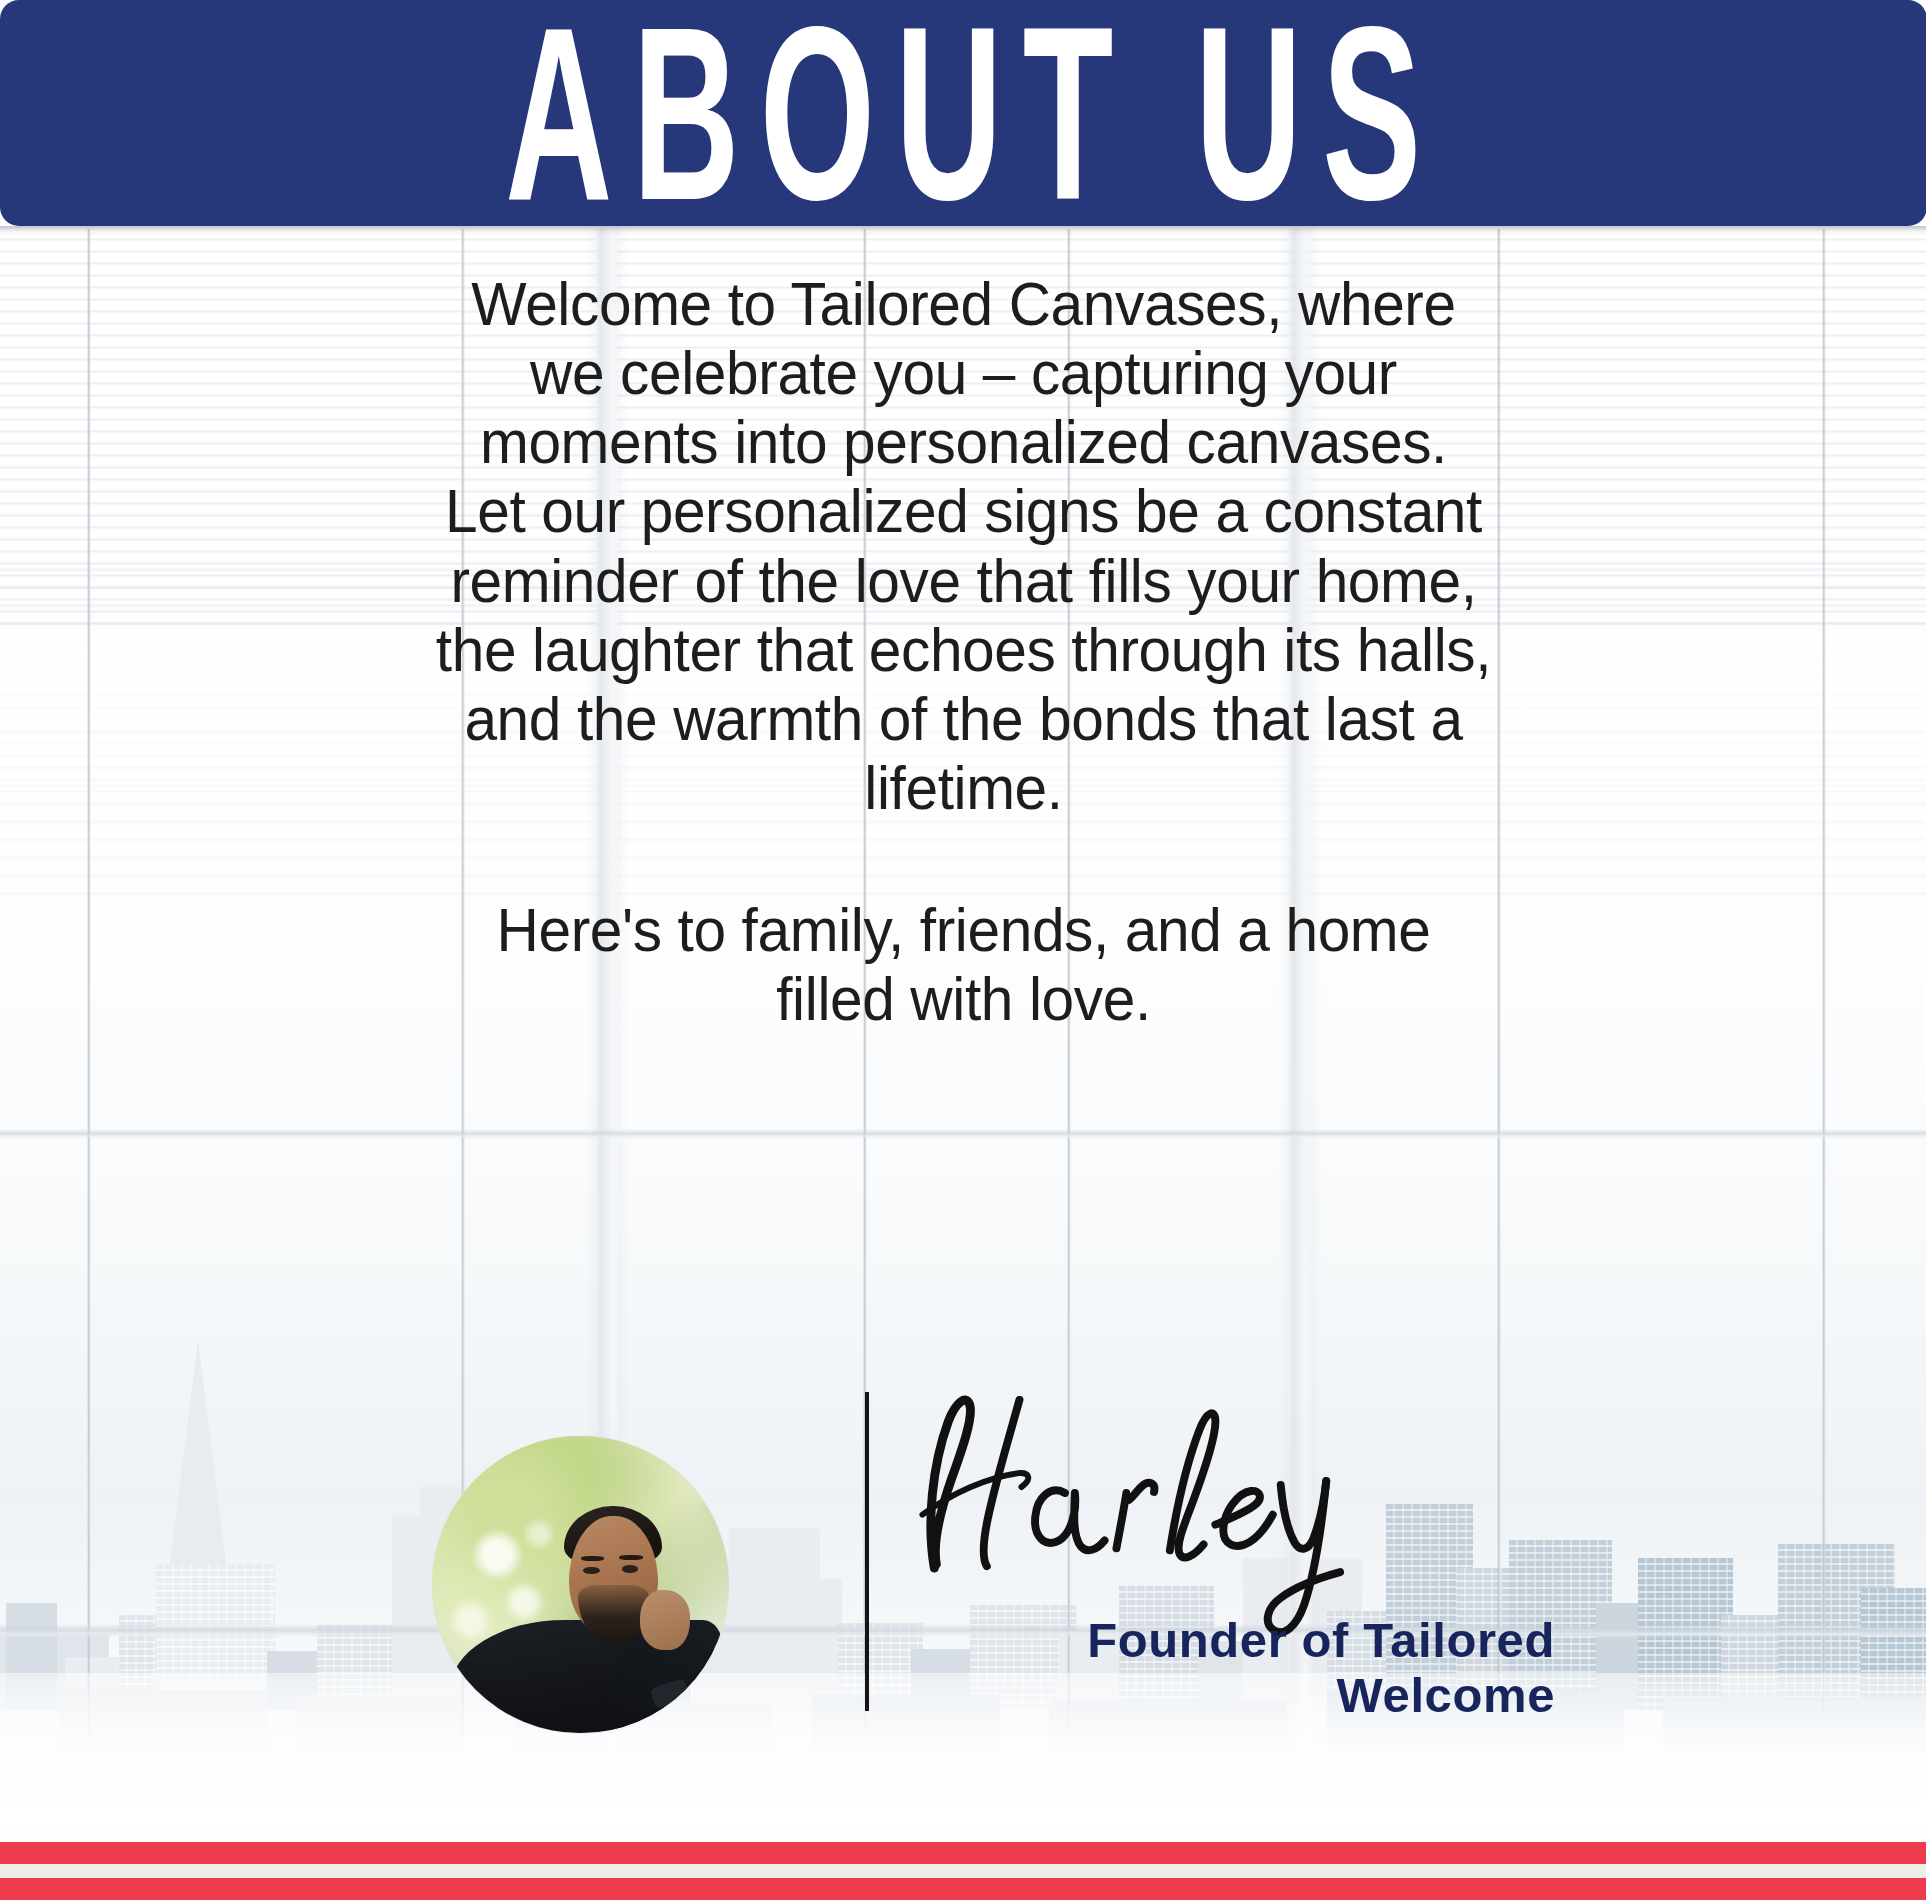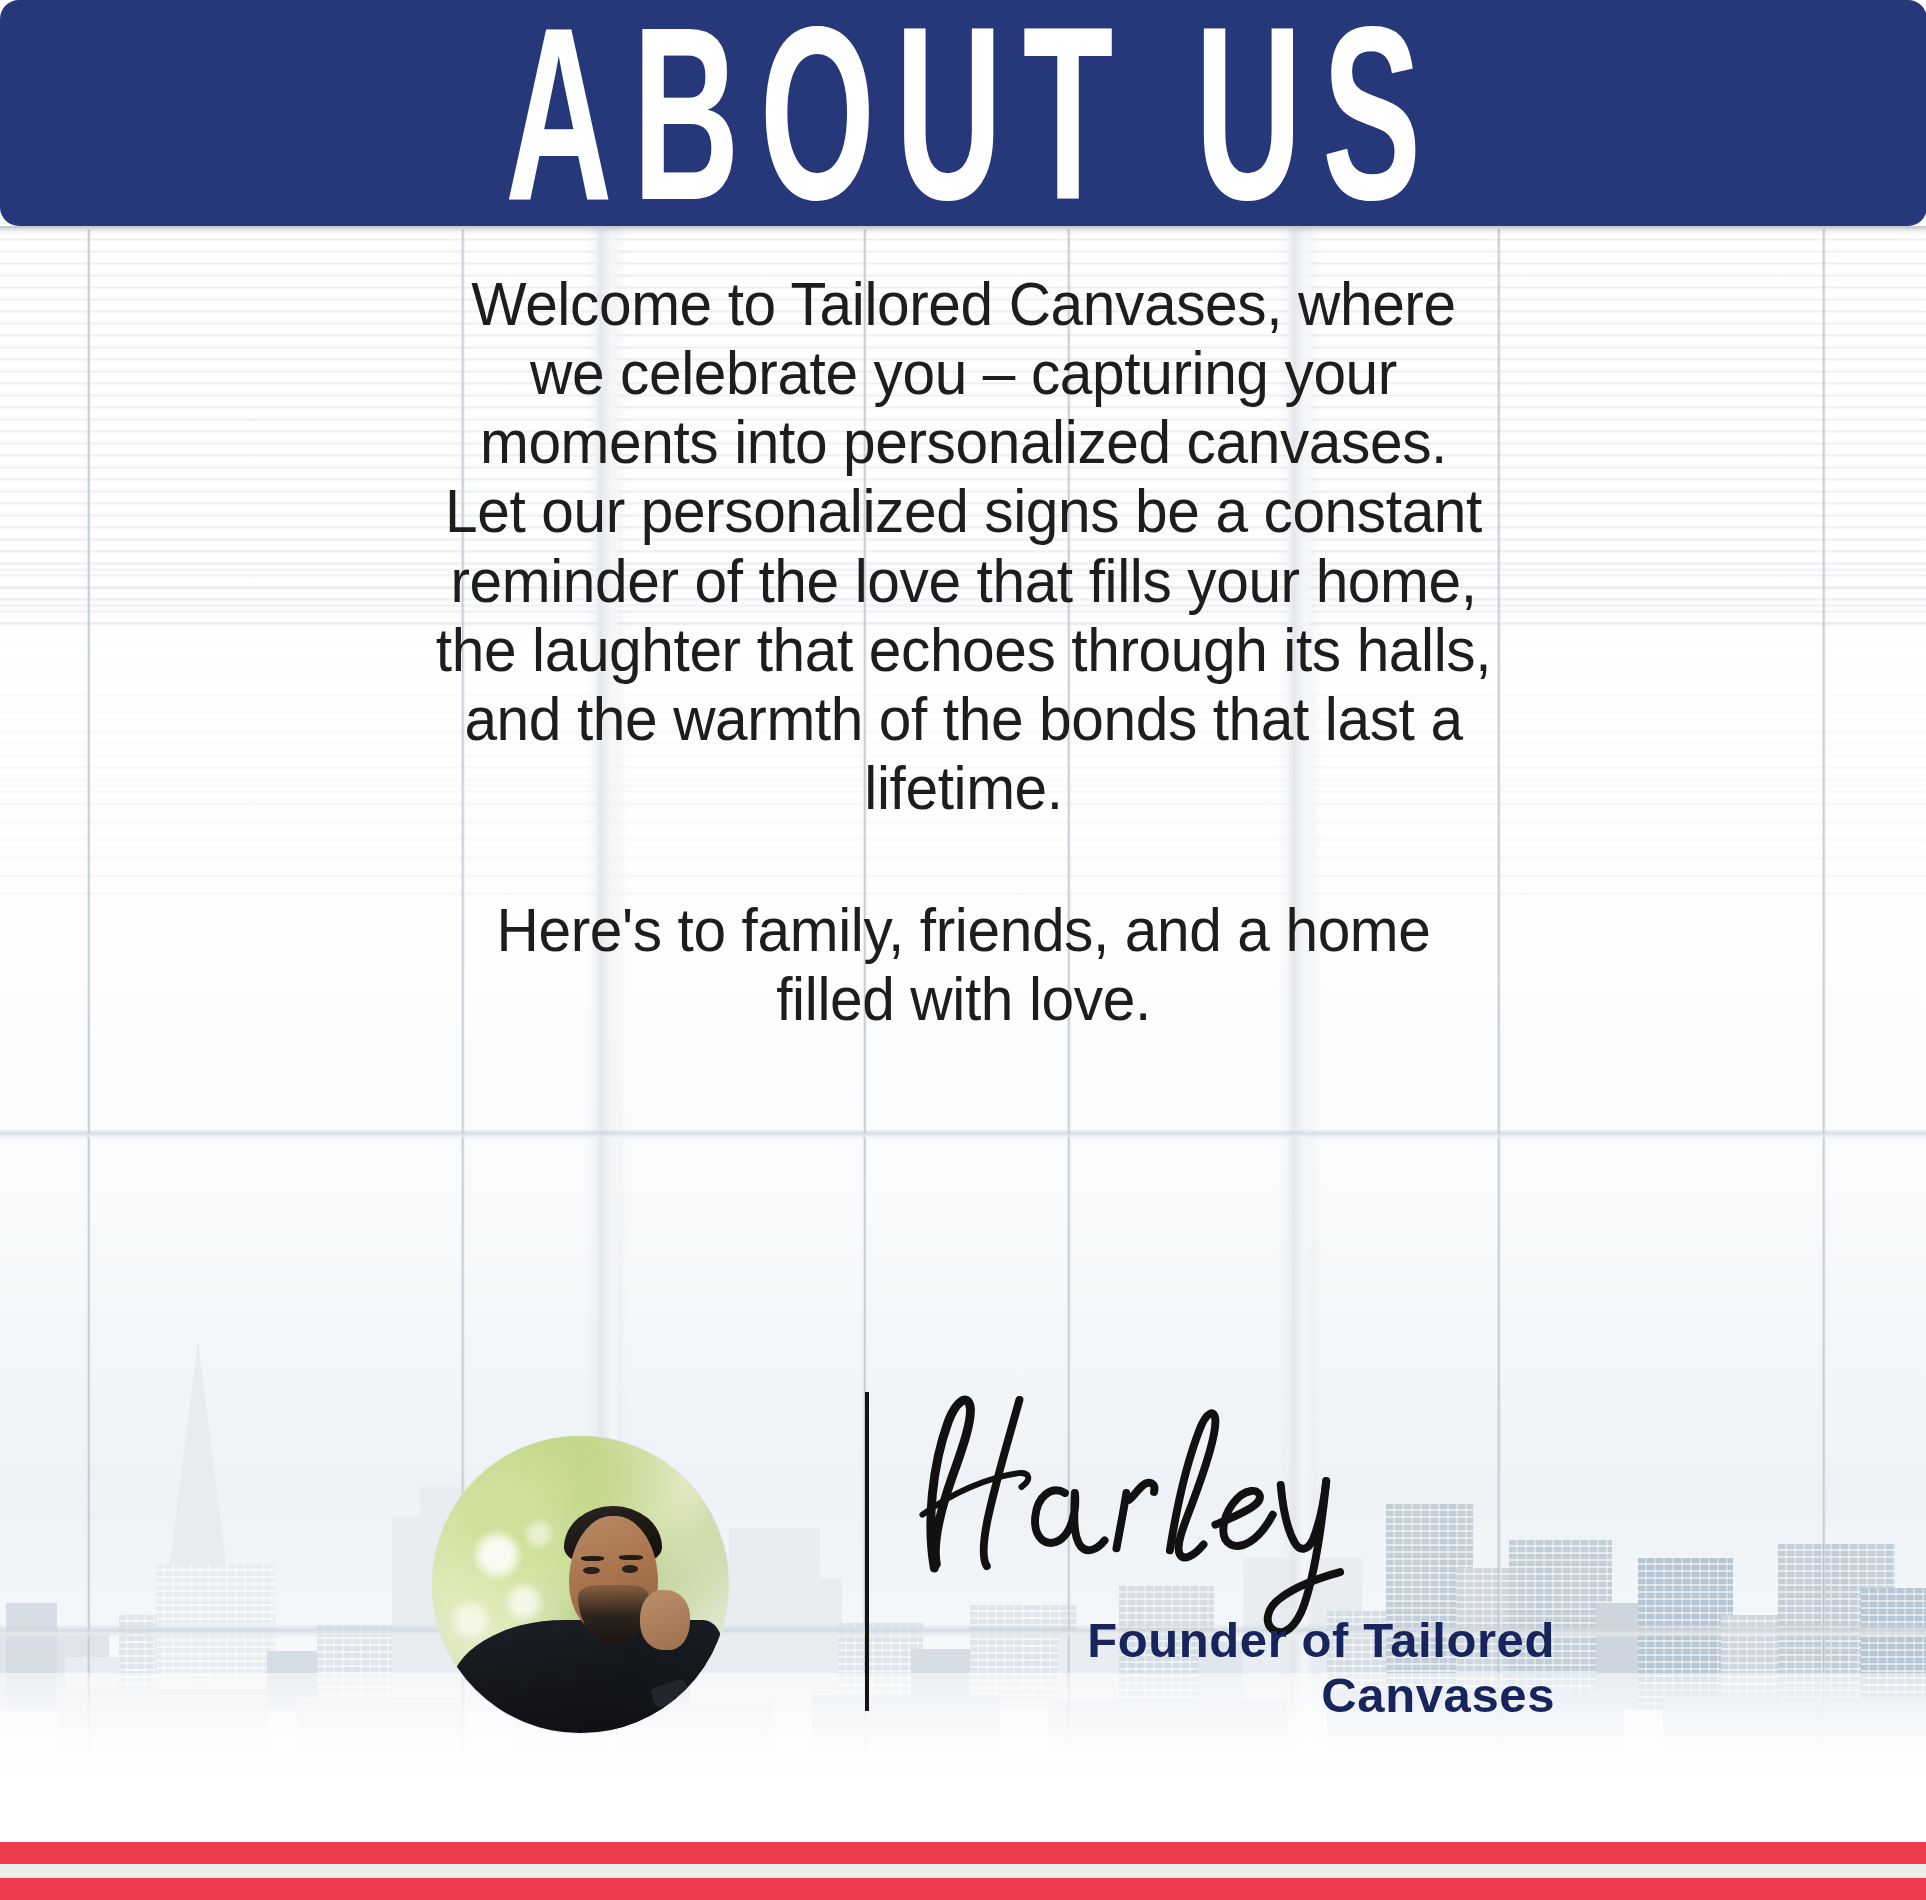--- a/index.html
+++ b/index.html
@@ -460,21 +460,21 @@
 
           <path d="M414 112 C 416 134, 420 156, 428 170 C 434 180, 442 178, 447 166 C 454 148, 458 126, 460 108" stroke-width="8"></path>
           <path d="M460 108 C 456 148, 450 196, 438 232 C 430 256, 416 266, 406 258 C 397 251, 400 236, 414 226
                    C 430 214, 452 206, 474 200" stroke-width="8"></path>
         </g>
       </svg>
     </div>
 
     <div id="founder">
       <div>Founder of Tailored</div>
-      <div>Canvases</div>
+      <div>Welcome</div>
     </div>
   </div>
 
   <div id="footer">
     <div class="stripe top"></div>
     <div class="stripe-gap"></div>
     <div class="stripe bottom"></div>
   </div>
 
 </div>

